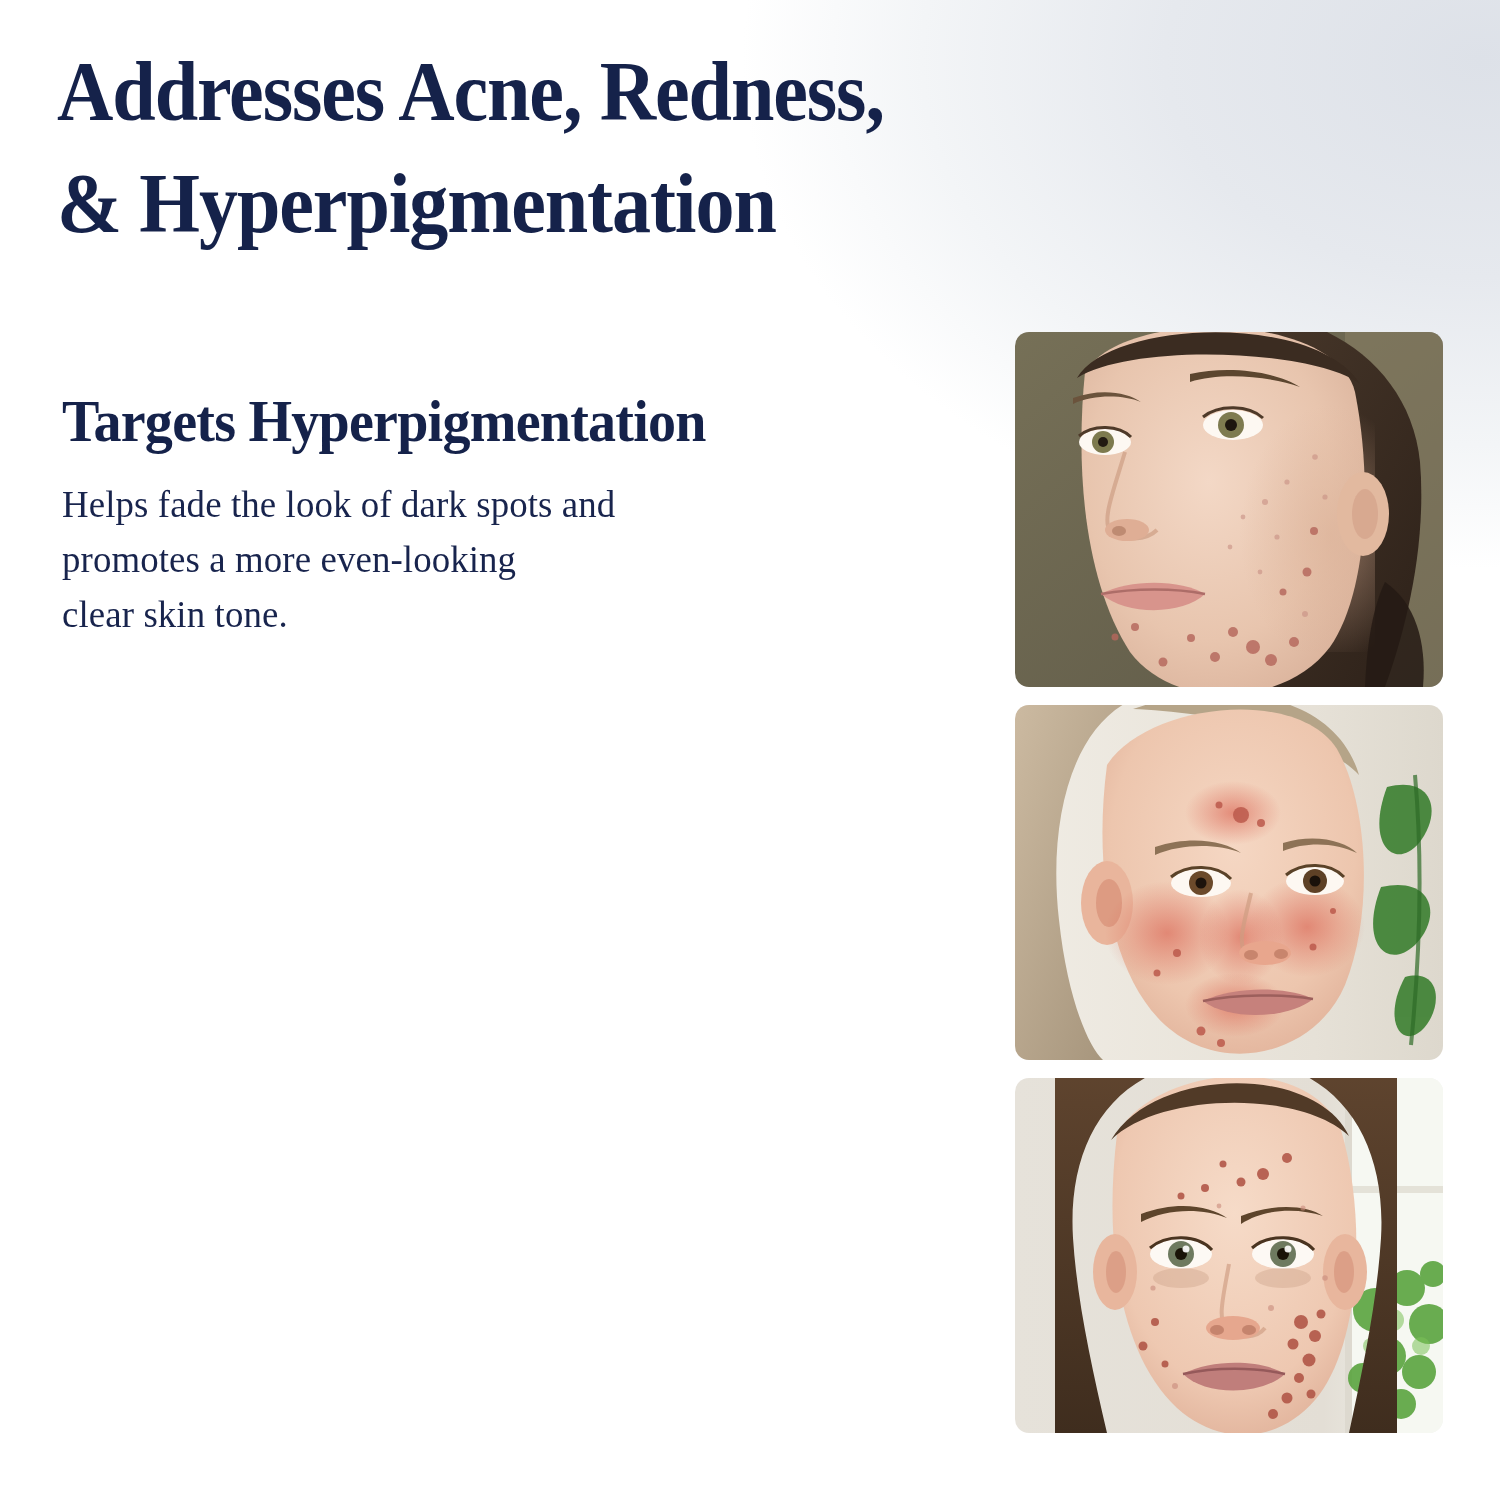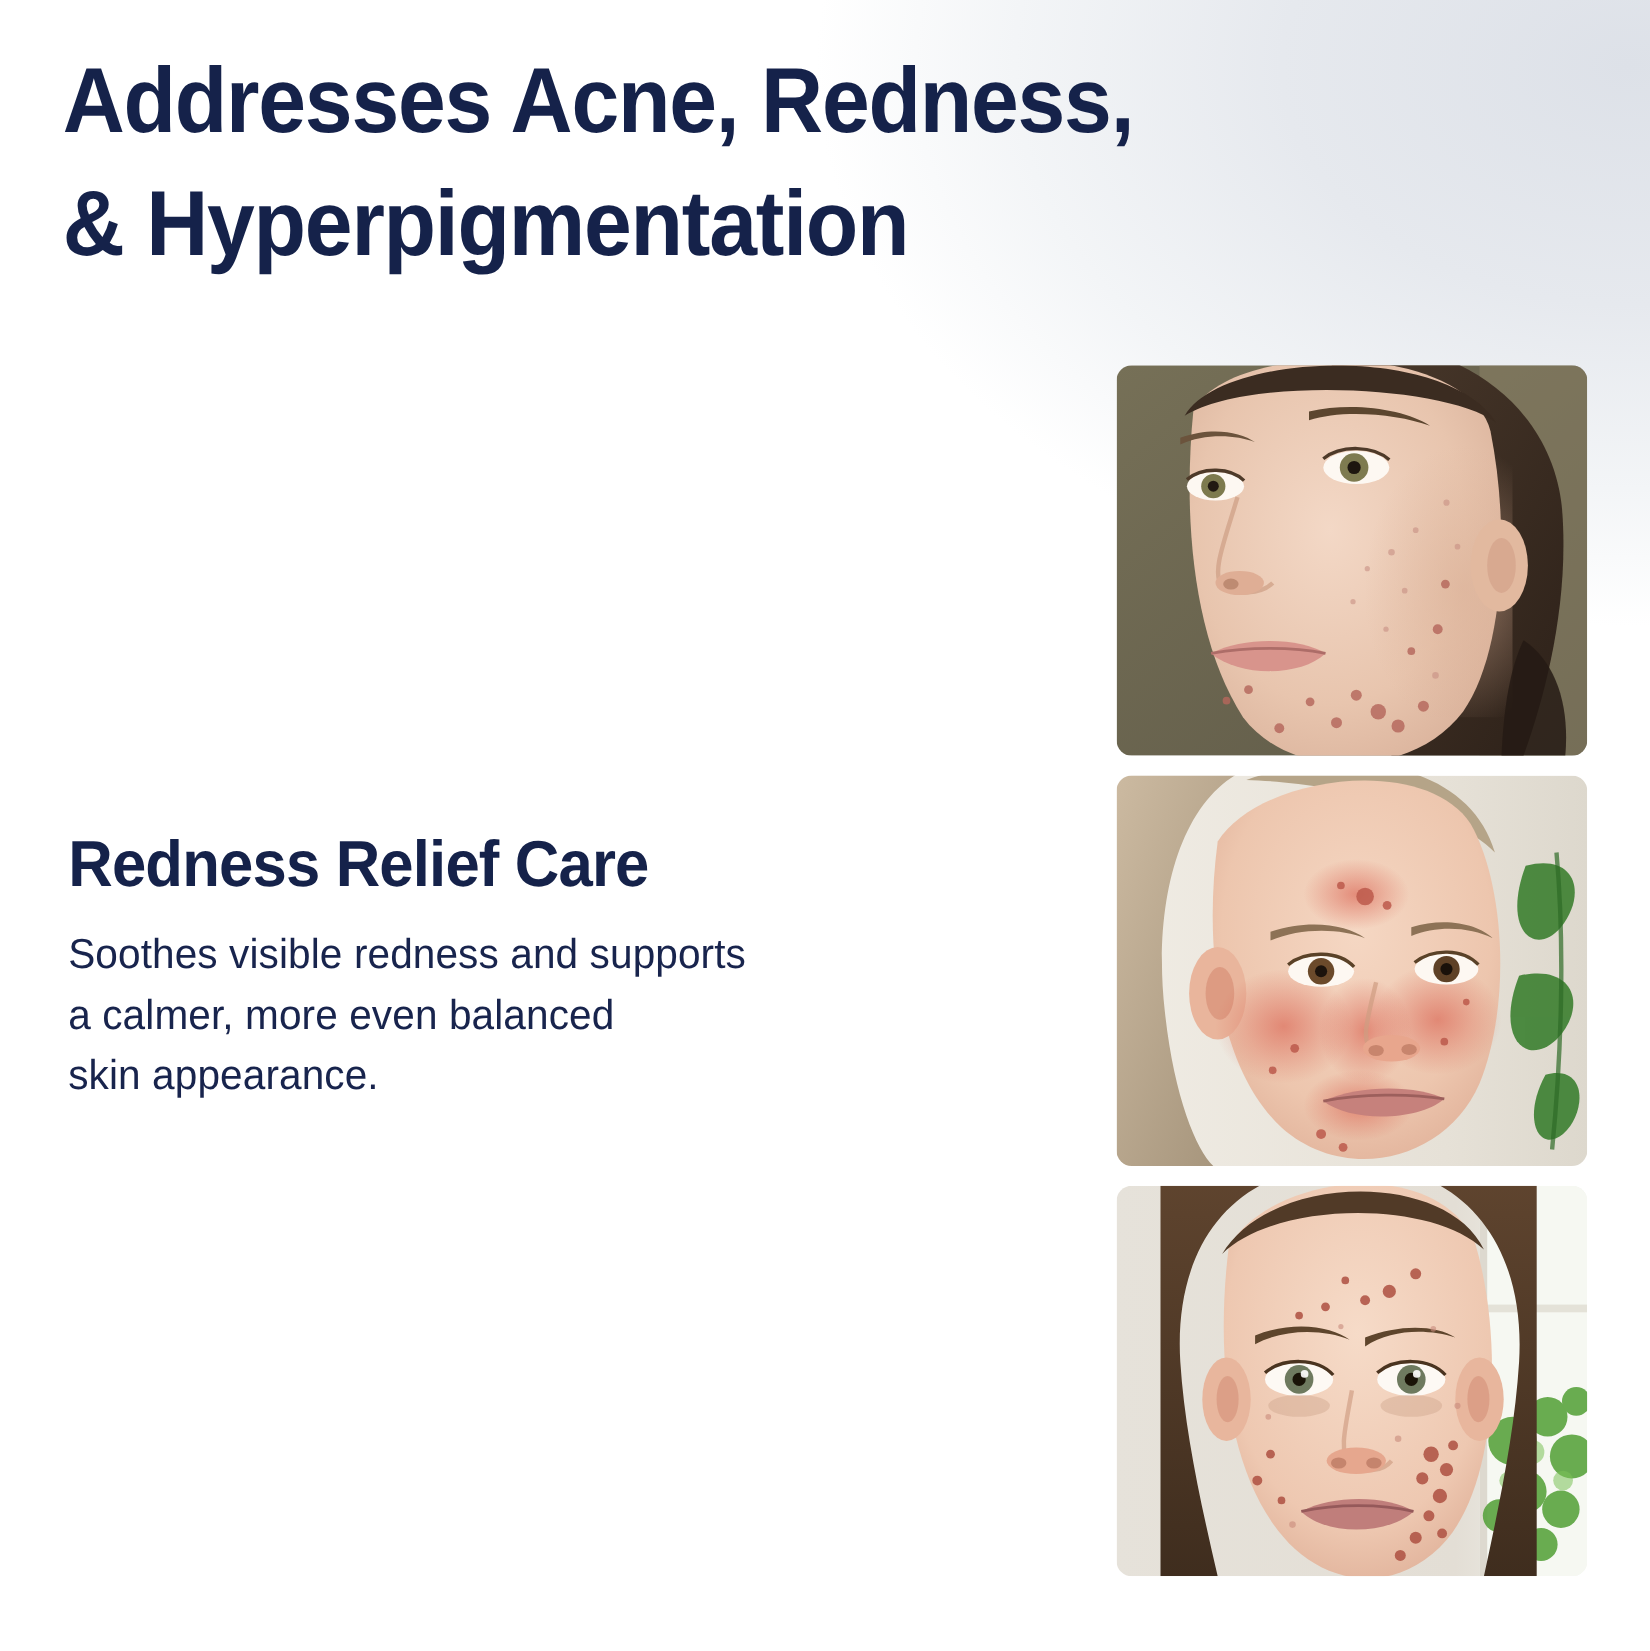--- a/index.html
+++ b/index.html
@@ -10,20 +10,21 @@
     background:#ffffff;
   }
 
   .canvas{
     position:relative;
     width:1500px; height:1501px;
     overflow:hidden;
     background:
       radial-gradient(ellipse 900px 620px at 1480px 60px, #dde1e8 0%, #e6e9ee 35%, #f3f5f7 62%, #ffffff 82%),
       #ffffff;
+    font-family: Liberation Serif, serif;
   }
 
   
   .headline{
     position:absolute;
     left:57px; top:36px;
     width:1180px;
     color:#15224a;
     font-size:84px;
     font-weight:700;
@@ -79,27 +80,27 @@
   .photo svg{ display:block; width:100%; height:100%; }
 </style>
 </head>
 <body>
 
 <div class="canvas">
 
   <h1 class="headline">Addresses Acne, Redness,
 &amp; Hyperpigmentation</h1>
 
-
-  <div class="feature feature-2">
-    <h2>Redness Relief Care</h2>
-    <p>Soothes visible redness and supports
-a calmer, more even balanced
-skin appearance.</p>
+  <div class="feature feature-1">
+    <h2>Targets Hyperpigmentation</h2>
+    <p>Helps fade the look of dark spots and
+promotes a more even-looking
+clear skin tone.</p>
   </div>
+
 
 
   <div class="photo photo-1">
     <svg viewBox="0 0 428 355" preserveAspectRatio="xMidYMid slice">
       <defs>
         <linearGradient id="p1bg" x1="0" y1="0" x2="1" y2="1">
           <stop offset="0" stop-color="#767057"></stop>
             <stop offset="1" stop-color="#5e5947"></stop>
         </linearGradient>
         <radialGradient id="p1skin" cx="0.45" cy="0.42" r="0.72">

